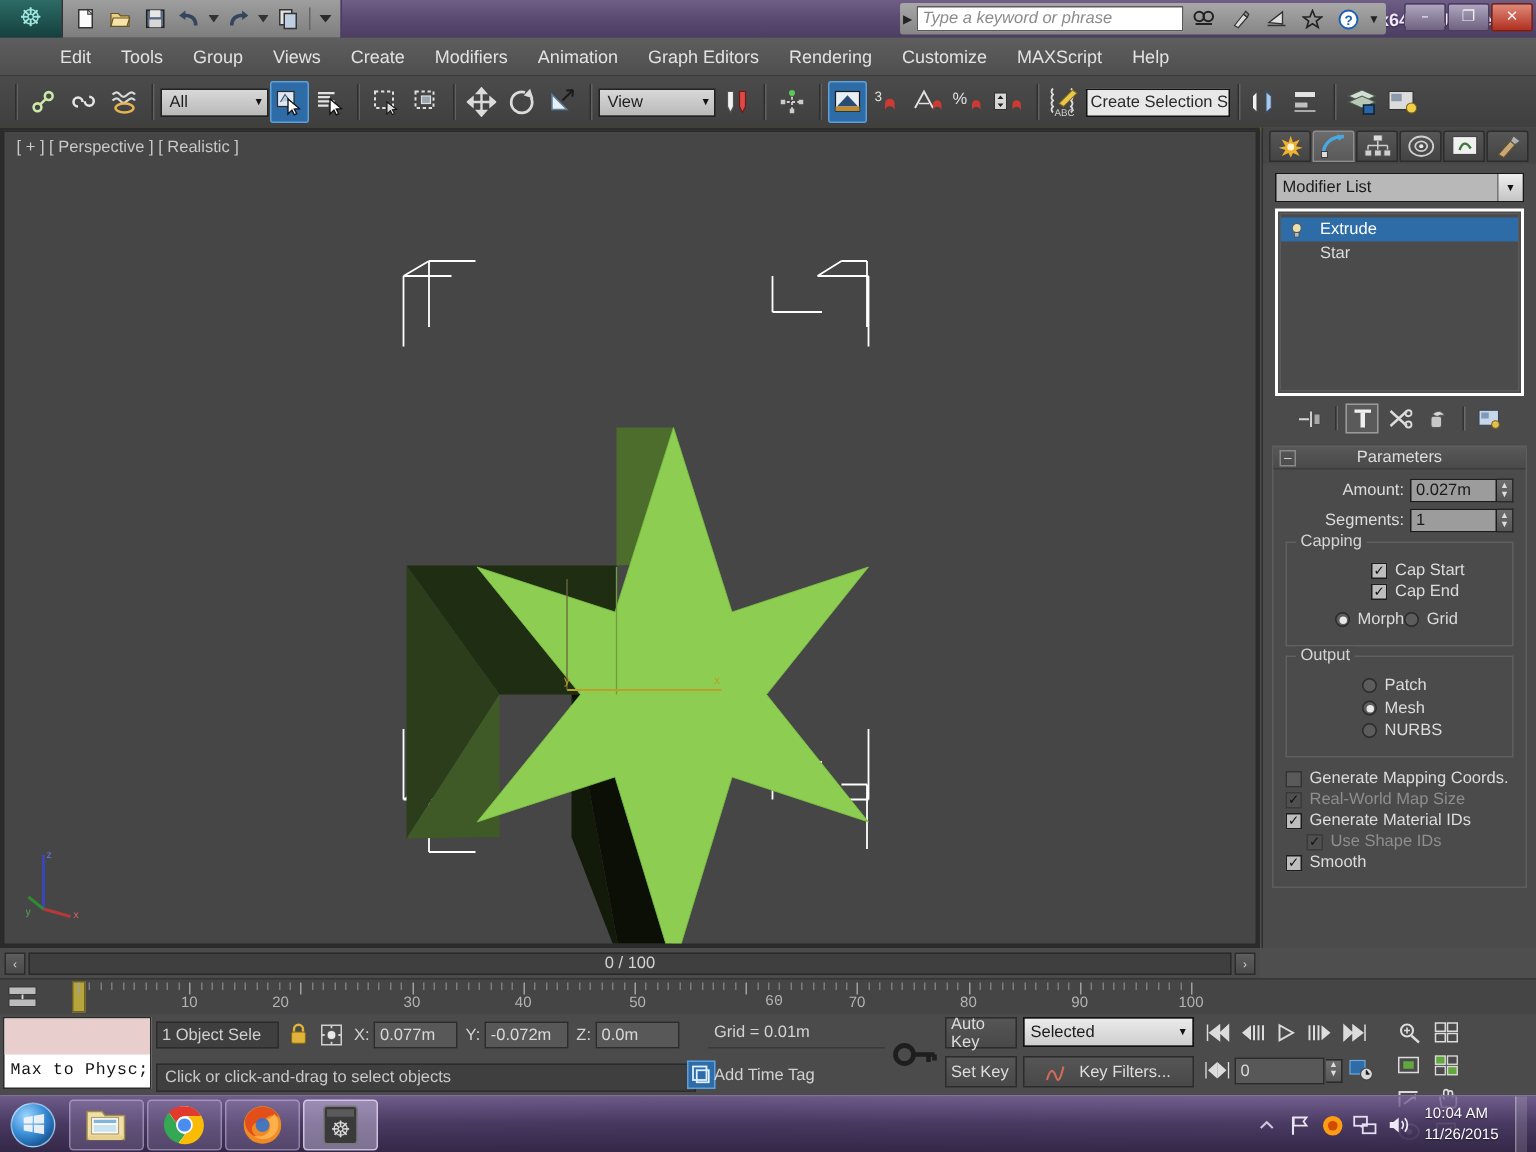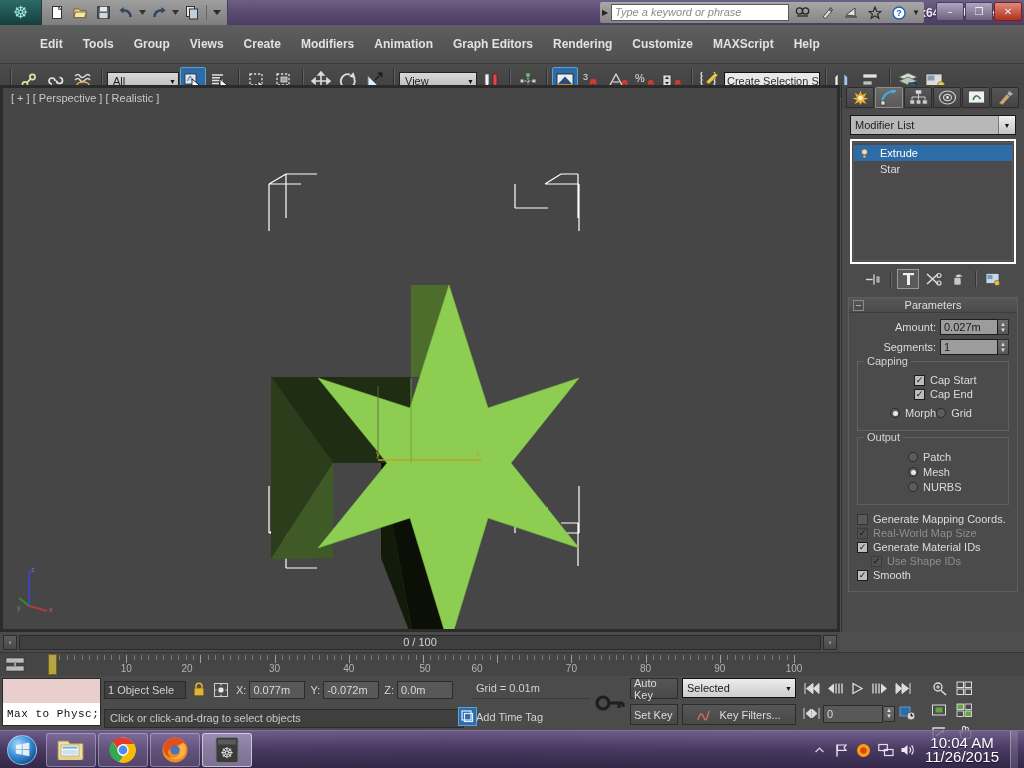--- a/index.html
+++ b/index.html
@@ -73,23 +73,23 @@
   .wc {
     width:28px; height:19px; display:flex; align-items:center; justify-content:center;
     font-size:10px; color:#eee; font-family:"DejaVu Sans",sans-serif;
     background: linear-gradient(180deg,#b0a6c0,#6e6280);
     border:1px solid #4a3f5e; border-radius:2px;
   }
   .wc.close { background: linear-gradient(180deg,#e08a7a,#b03020); border-color:#7e2010; }
 
   
   .menubar {
-    height:39px; display:flex; align-items:center;
+    height:26px; display:flex; align-items:flex-end;
     background: linear-gradient(180deg,#5e5e5e 0%,#4f4f4f 100%);
-    border-bottom:1px solid #3a3a3a; padding-left:30px;font-weight:bold;
+    border-bottom:1px solid #3a3a3a; padding-left:30px;
   }
   .menubar .mi { padding:0 10px; height:23px; line-height:23px; color:#e2e2e2; font-size:12px; }
 
   
   .maintoolbar {
     height:36px; display:flex; align-items:center;
     background: linear-gradient(180deg,#4b4b4b 0%,#3f3f3f 100%);
     border-bottom:2px solid #6b6228; padding-left:6px; gap:1px;
   }
   .tbtn {
@@ -286,21 +286,21 @@
          border:1px solid rgba(220,240,255,.6);
          display:flex; align-items:center; justify-content:center; }
   .tbitem {
     width:50px; height:34px; display:flex; align-items:center; justify-content:center;
     border:1px solid transparent; border-radius:3px; margin-left:2px;
   }
   .tbitem.pinned { background: rgba(190,175,220,.22); border-color: rgba(215,200,240,.45); }
   .tbitem.active { background: rgba(225,215,245,.42); border-color: rgba(235,225,250,.7); }
   .tray { position:absolute; right:0; top:0; height:38px; display:flex; align-items:center; gap:5px; padding-right:6px; }
   .tray-icn { width:17px; height:17px; display:flex; align-items:center; justify-content:center; }
-  .clock { color:#fff; font-size:15px; text-align:center; line-height:14px; padding:0 6px 0 4px;
+  .clock { color:#fff; font-size:10px; text-align:left; line-height:14px; padding:0 6px 0 4px;
            text-shadow:0 1px 1px rgba(0,0,0,.6); }
   .showdesk { width:8px; height:38px; background:rgba(255,255,255,.14); border-left:1px solid rgba(255,255,255,.3); }
 </style>
 </head>
 <body>
 
 <div id="root">
   <div class="desktop"></div>
 
   <div class="maxwin">
@@ -967,21 +967,21 @@
           <div class="tickmark" style="left: 734.32px;"></div>
           <div class="tickmark" style="left: 741.74px;"></div>
           <div class="tickmark" style="left: 749.16px;"></div>
           <div class="tickmark" style="left: 756.58px;"></div>
           <div class="tickmark maj" style="left: 764px;"></div>
           <div class="ticklabel" style="left: 96.2px;">10</div>
           <div class="ticklabel" style="left: 157px;">20</div>
           <div class="ticklabel" style="left: 244.6px;">30</div>
           <div class="ticklabel" style="left: 318.8px;">40</div>
           <div class="ticklabel" style="left: 395px;">50</div>
-          <div class="ticklabel" style="left: 447px;">60</div>
+          <div class="ticklabel" style="left: 486px; font-family: Liberation Mono, monospace;">60</div>
           <div class="ticklabel" style="left: 541.4px;">70</div>
           <div class="ticklabel" style="left: 615.6px;">80</div>
           <div class="ticklabel" style="left: 689.8px;">90</div>
           <div class="ticklabel" style="left: 764px;">100</div>
         </div>
     </div>
 
     <div class="statusarea">
       <div class="mrcontrol">
         <div class="mr-top"></div>

